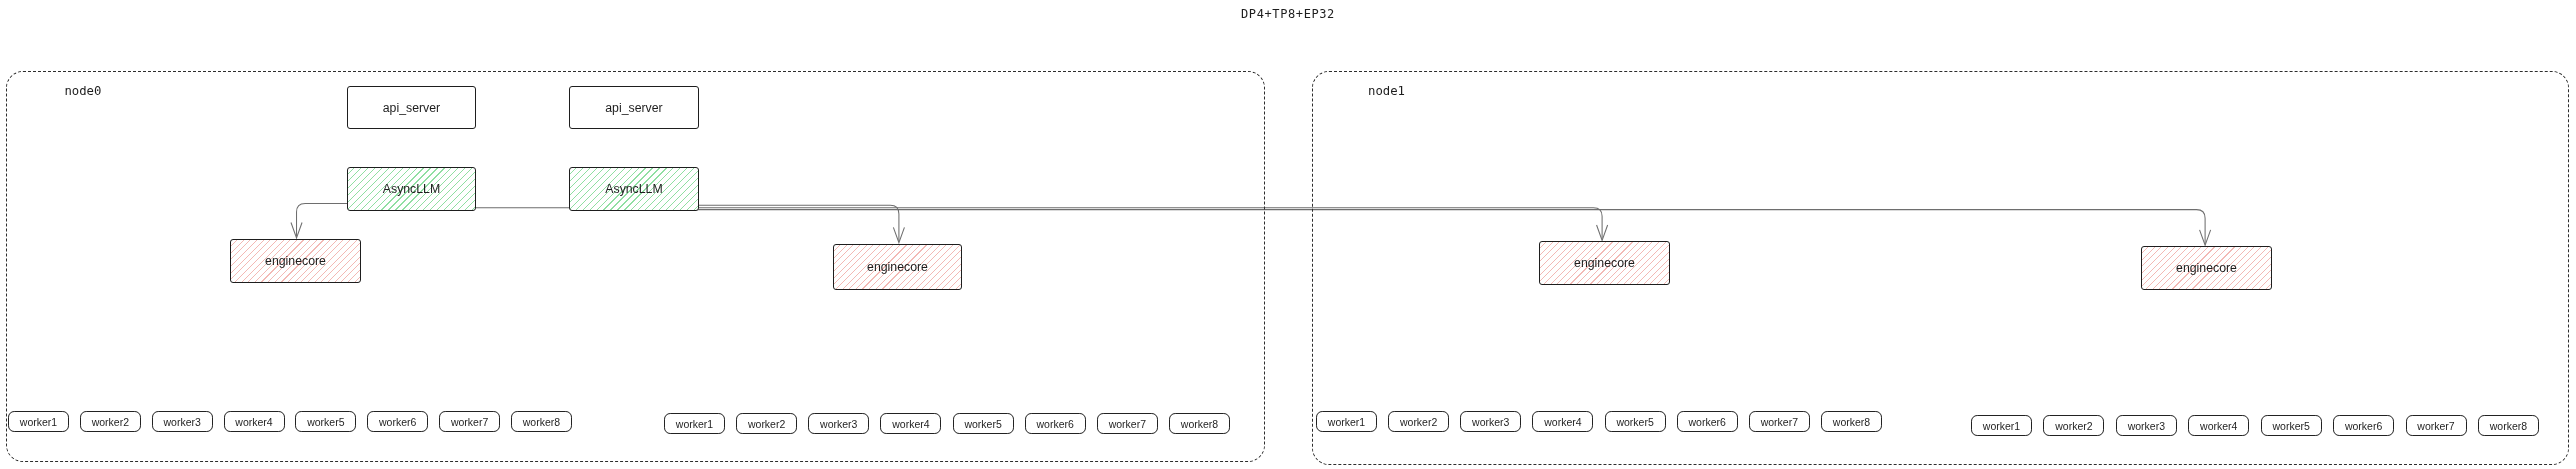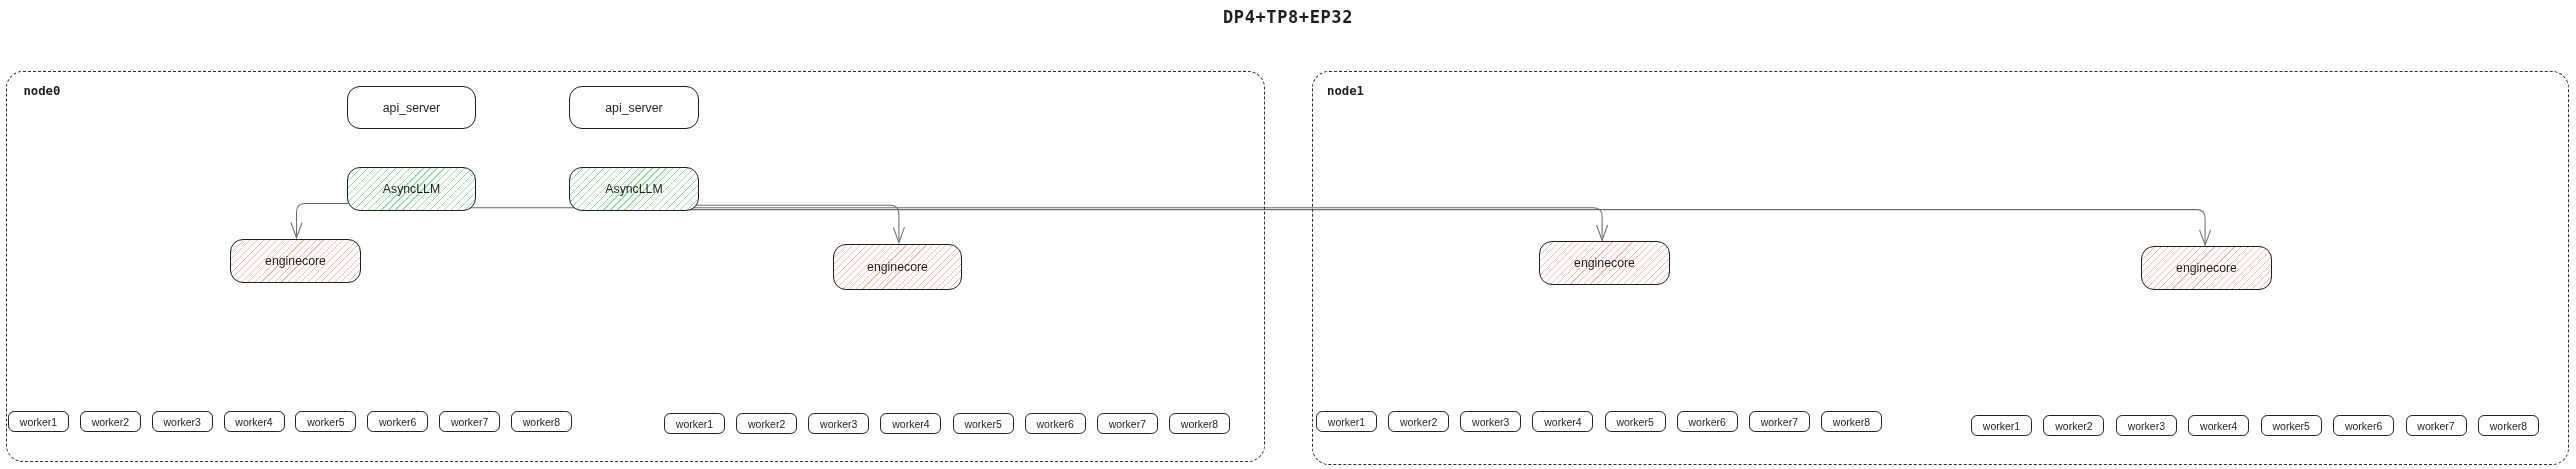--- a/index.html
+++ b/index.html
@@ -8,43 +8,43 @@
     width:2576px;height:469px;
     background:#ffffff;
     font-family:"Liberation Sans", sans-serif;
     color:#1e1e1e;
     overflow:hidden;
   }
   .title{
     position:absolute;left:0;top:7.4px;width:2576px;
     text-align:center;
     font-family:"DejaVu Sans Mono", monospace;
-    font-size:17px;font-weight:700;letter-spacing:0.6px;
+    font-size:12px;font-weight:400;letter-spacing:0.6px;
   }
   .node{
     position:absolute;
     border:1.2px dashed #2d2d2d;
     border-radius:17px;
     background:transparent;
   }
   .node-label{
     position:absolute;
     font-family:"DejaVu Sans Mono", monospace;
-    font-size:12.3px;font-weight:700;
+    font-size:12.3px;font-weight:400;margin-left:41px;
   }
   #node0{left:6.2px;top:71px;width:1257px;height:389px;}
   #node1{left:1312px;top:71px;width:1255px;height:392px;}
   #node0-label{left:23.4px;top:84px;}
   #node1-label{left:1327px;top:84px;}
 
   .box{
     position:absolute;
     box-sizing:border-box;
     border:1.4px solid #1e1e1e;
-    border-radius:13px;
+    border-radius:3px;
     background:#ffffff;
     display:flex;align-items:center;justify-content:center;
     font-size:12.3px;
   }
   .hatch-green{
     background-color:#ffffff;
     background-image:repeating-linear-gradient(135deg, transparent 0px, transparent 4px, #90dfa2 4px, #90dfa2 4.9px);
     margin-top:38px;
   }
   .hatch-red{

